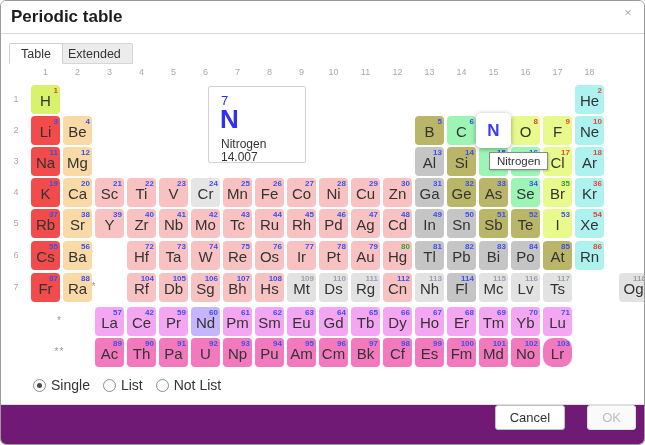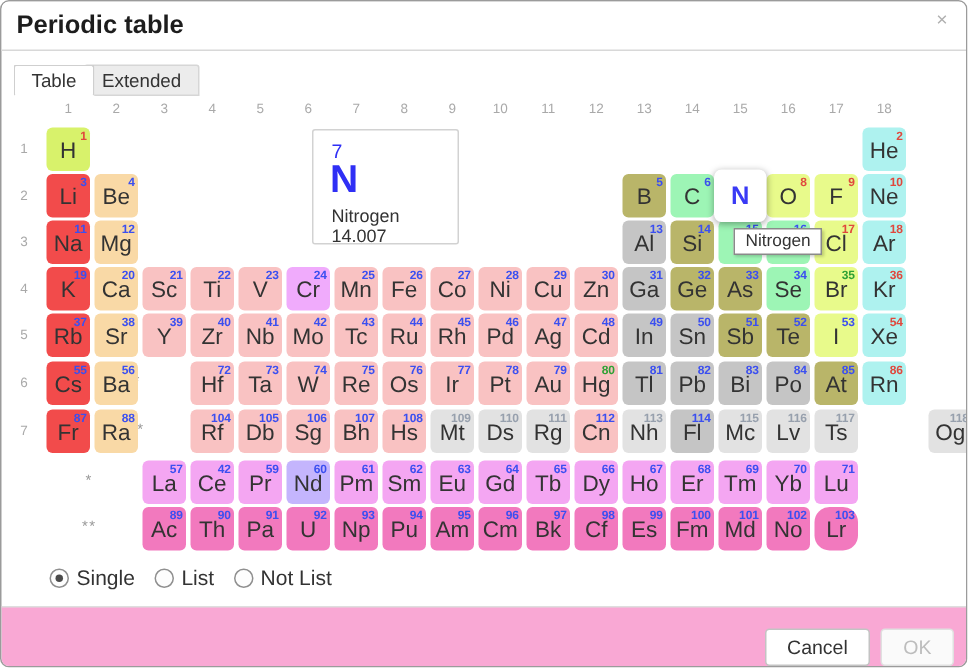--- a/index.html
+++ b/index.html
@@ -30,21 +30,21 @@
   .popup .pname { position:absolute; left:12px; top:50px; font-size:12px; color:#333; }
   .popup .pmass { position:absolute; left:12px; top:63px; font-size:12px; color:#333; }
 
   .tooltip { position:absolute; left:488px; top:151px; height:18px; line-height:16px; background:#fff; border:1px solid #8a8a8a; padding:0 7px; font-size:11.5px; color:#333; z-index:6; box-shadow:1px 1px 2px rgba(0,0,0,0.2); }
 
   .radios { position:absolute; left:32px; top:376px; display:flex; gap:13px; align-items:center; font-size:14px; color:#333; }
   .radio-item { display:flex; align-items:center; gap:5px; cursor:pointer; }
   .rdot { width:13px; height:13px; border:1px solid #8f8f8f; border-radius:50%; background:#fdfdfd; position:relative; }
   .rdot.sel::after { content:""; position:absolute; left:3px; top:3px; width:5px; height:5px; border-radius:50%; background:#4a4a4a; }
 
-  .footer { position:absolute; left:0; right:0; bottom:0; height:40px; border-top:1px solid #dedede; background:#f9a8d4; display:flex; justify-content:flex-end; align-items:flex-end; gap:7px; padding-right:8px; }
+  .footer { position:absolute; left:0; right:0; bottom:0; height:40px; border-top:1px solid #dedede; background:#701a75; display:flex; justify-content:flex-end; align-items:flex-start; gap:22px; padding-right:8px; }
   .btn { height:25px; padding:0 14px; font-size:13px; border-radius:3px; cursor:pointer; }
   .btn.cancel { background:#fff; border:1px solid #c3c3c3; color:#333; }
   .btn.ok { background:#fafafa; border:1px solid #e0e0e0; color:#bdbdbd; cursor:default; }
 </style>
 </head>
 <body>
 
 <div class="dialog">
   <div class="hdr">
     <span class="title">Periodic table</span>
@@ -168,21 +168,21 @@
         <span class="sym">Sc</span>
       </div>
       <div class="cell" style="left: 126px; top: 177px; background: rgb(249, 194, 194);">
         <span class="num" style="color: rgb(59, 79, 240);">22</span>
         <span class="sym">Ti</span>
       </div>
       <div class="cell" style="left: 158px; top: 177px; background: rgb(249, 194, 194);">
         <span class="num" style="color: rgb(59, 79, 240);">23</span>
         <span class="sym">V</span>
       </div>
-      <div class="cell" style="left: 190px; top: 177px; background: #f0abfc; text-decoration: underline;">
+      <div class="cell" style="left: 190px; top: 177px; background: #e5e5e5; text-decoration: underline;">
         <span class="num" style="color: rgb(59, 79, 240);">24</span>
         <span class="sym">Cr</span>
       </div>
       <div class="cell" style="left: 222px; top: 177px; background: rgb(249, 194, 194);">
         <span class="num" style="color: rgb(59, 79, 240);">25</span>
         <span class="sym">Mn</span>
       </div>
       <div class="cell" style="left: 254px; top: 177px; background: rgb(249, 194, 194);">
         <span class="num" style="color: rgb(59, 79, 240);">26</span>
         <span class="sym">Fe</span>

